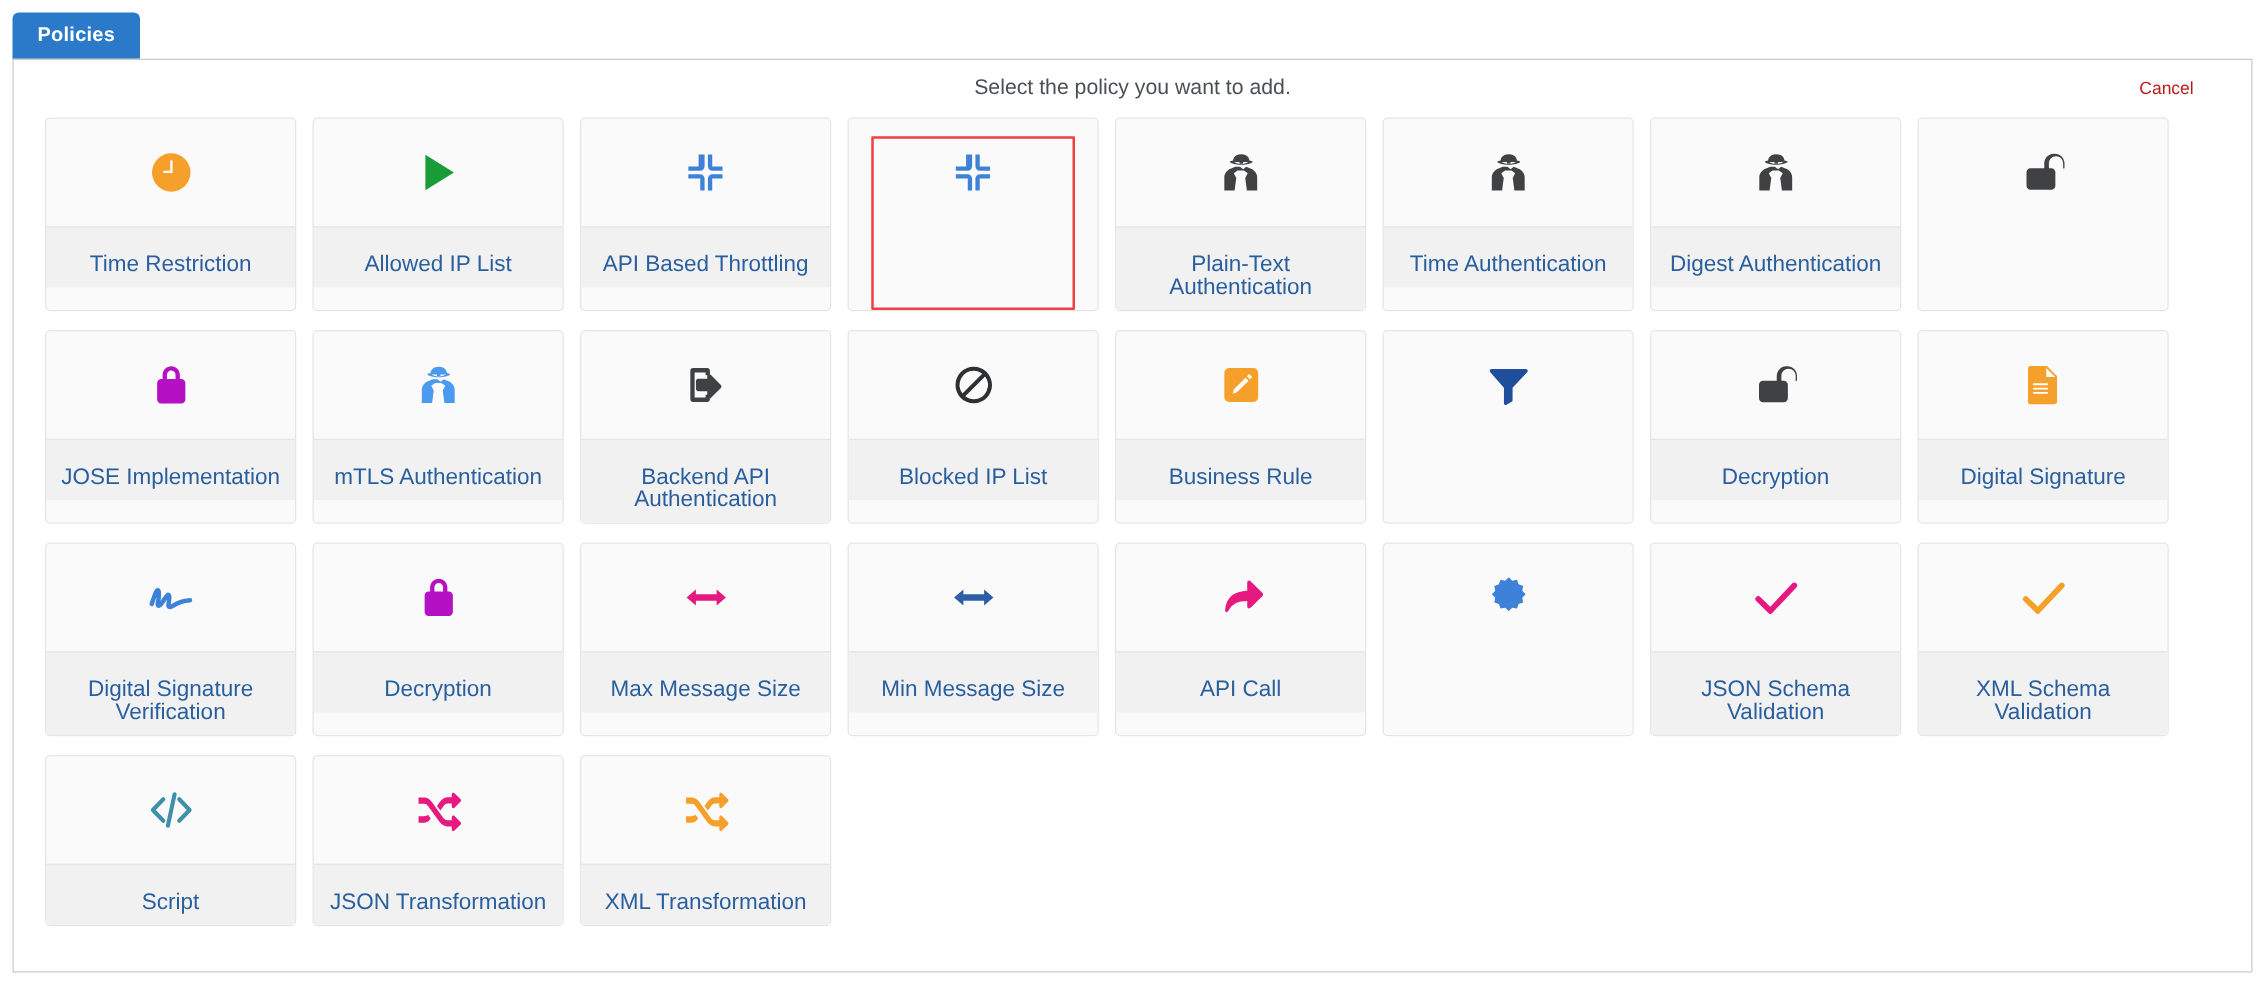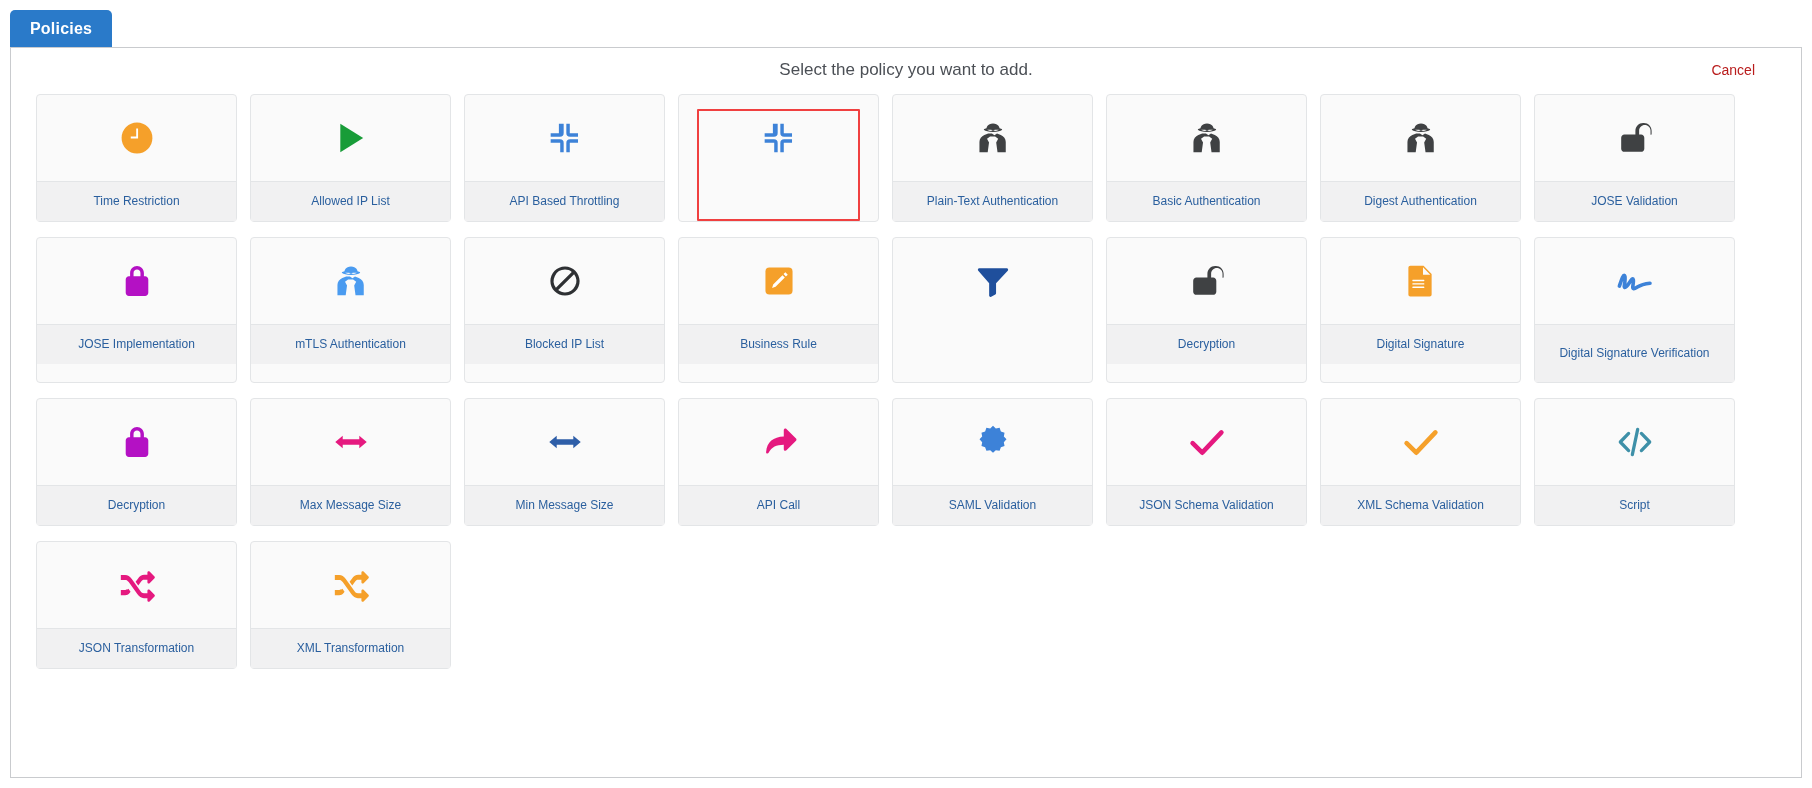--- a/index.html
+++ b/index.html
@@ -93,24 +93,24 @@
   .card .icon-area {
     height: 86px;
     display: flex;
     align-items: center;
     justify-content: center;
   }
   .card .label {
     background: #f1f1f2;
     border-top: 1px solid #e3e5e7;
     color: #2a5f9e;
-    font-size: 12px;
+    font-size: 18px;
     line-height: 18px;
     text-align: center;
-    padding: 9px 6px 10px 6px;
+    padding: 20px 6px 10px 6px;
     min-height: 40px;
     display: flex;
     align-items: center;
     justify-content: center;
   }
   .card.two-line .label { min-height: 58px; }
 
   .card.selected::after {
     content: "";
     position: absolute;
@@ -179,53 +179,60 @@
             </svg>
           </div>
           <div class="label">Plain-Text Authentication</div>
         </div>
         <div class="card">
           <div class="icon-area">
             <svg xmlns="http://www.w3.org/2000/svg" viewBox="0 0 512 512" width="34" height="34">
               <path fill="#3f4143" d="M256 36c-40 0-68 16-82 34-10 13-14 28-16 40l-34 10c-6 2-8 10-2 14 20 14 62 30 134 30s114-16 134-30c6-4 4-12-2-14l-34-10c-2-12-6-27-16-40-14-18-42-34-82-34zm-88 94h64l6 18h36l6-18h64c-12 8-48 22-88 22s-76-14-88-22zM184 188l-58 22c-44 17-74 59-74 106v156h124l20-150-30-56 46-34h76l46 34-30 56 20 150h124V316c0-47-30-89-74-106l-58-22-38 28-38-28z"></path>
             </svg>
           </div>
-          <div class="label">Basic Authentication</div>
+          <div class="label">Time Authentication</div>
         </div>
         <div class="card">
           <div class="icon-area">
             <svg xmlns="http://www.w3.org/2000/svg" viewBox="0 0 512 512" width="34" height="34">
               <path fill="#3f4143" d="M256 36c-40 0-68 16-82 34-10 13-14 28-16 40l-34 10c-6 2-8 10-2 14 20 14 62 30 134 30s114-16 134-30c6-4 4-12-2-14l-34-10c-2-12-6-27-16-40-14-18-42-34-82-34zm-88 94h64l6 18h36l6-18h64c-12 8-48 22-88 22s-76-14-88-22zM184 188l-58 22c-44 17-74 59-74 106v156h124l20-150-30-56 46-34h76l46 34-30 56 20 150h124V316c0-47-30-89-74-106l-58-22-38 28-38-28z"></path>
             </svg>
           </div>
           <div class="label">Digest Authentication</div>
         </div>
         <div class="card">
           <div class="icon-area">
             <svg xmlns="http://www.w3.org/2000/svg" viewBox="0 0 512 512" width="34" height="34">
               <path fill="#3f4143" d="M378 30c-64 0-116 52-116 116v58H96c-26 0-48 22-48 48v164c0 26 22 48 48 48h252c26 0 48-22 48-48V252c0-26-22-48-48-48h-30v-58c0-48 38-86 86-86s86 38 86 86v62h-50 0 58c4 0 8-4 8-8v-54c0-64-52-116-116-116z"></path>
             </svg>
           </div>
-          <div class="label">JOSE Validation</div>
         </div>
         <div class="card">
           <div class="icon-area">
             <svg xmlns="http://www.w3.org/2000/svg" viewBox="0 0 512 512" width="34" height="34">
               <path fill="#b411c4" d="M152 184v-50c0-57 47-104 104-104s104 47 104 104v50h18c26 0 48 22 48 48v200c0 26-22 48-48 48H134c-26 0-48-22-48-48V232c0-26 22-48 48-48zm52 0h104v-50c0-29-23-52-52-52s-52 23-52 52z"></path>
             </svg>
           </div>
           <div class="label">JOSE Implementation</div>
         </div>
         <div class="card">
           <div class="icon-area">
             <svg xmlns="http://www.w3.org/2000/svg" viewBox="0 0 512 512" width="34" height="34">
               <path fill="#4a9bf0" d="M256 36c-40 0-68 16-82 34-10 13-14 28-16 40l-34 10c-6 2-8 10-2 14 20 14 62 30 134 30s114-16 134-30c6-4 4-12-2-14l-34-10c-2-12-6-27-16-40-14-18-42-34-82-34zm-88 94h64l6 18h36l6-18h64c-12 8-48 22-88 22s-76-14-88-22zM184 188l-58 22c-44 17-74 59-74 106v156h124l20-150-30-56 46-34h76l46 34-30 56 20 150h124V316c0-47-30-89-74-106l-58-22-38 28-38-28z"></path>
             </svg>
           </div>
           <div class="label">mTLS Authentication</div>
+        </div>
+        <div class="card">
+          <div class="icon-area">
+            <svg xmlns="http://www.w3.org/2000/svg" viewBox="0 0 512 512" width="34" height="34">
+              <path fill="#3f4143" d="M300 140v-56c0-18-14-32-32-32H96c-18 0-32 14-32 32v344c0 18 14 32 32 32h172c18 0 32-14 32-32v-56h-52v36H116V104h132v36zM268 182l-110 0c-14 0-26 12-26 26v96c0 14 12 26 26 26h110v66c0 22 26 34 42 18l122-122c10-10 10-26 0-36L310 134c-16-16-42-4-42 18z"></path>
+            </svg>
+          </div>
+          <div class="label">Backend API Authentication</div>
         </div>
         <div class="card">
           <div class="icon-area">
             <svg xmlns="http://www.w3.org/2000/svg" viewBox="0 0 512 512" width="34" height="34">
               <path fill="#2e3033" d="M256 36C134 36 36 134 36 256s98 220 220 220 220-98 220-220S378 36 256 36zm0 48c38 0 74 13 102 35L119 358a172 172 0 0 1 137-274zm0 344c-38 0-74-13-102-35l239-239a172 172 0 0 1-137 274z"></path>
             </svg>
           </div>
           <div class="label">Blocked IP List</div>
         </div>
         <div class="card">
@@ -304,21 +311,20 @@
             </svg>
           </div>
           <div class="label">API Call</div>
         </div>
         <div class="card">
           <div class="icon-area">
             <svg xmlns="http://www.w3.org/2000/svg" viewBox="0 0 512 512" width="36" height="36">
               <path fill="#3d82d8" d="M256 26l40 38 54-10 18 52 52 18-10 54 38 40-38 40 10 54-52 18-18 52-54-10-40 38-40-38-54 10-18-52-52-18 10-54-38-40 38-40-10-54 52-18 18-52 54 10z"></path>
             </svg>
           </div>
-          <div class="label">SAML Validation</div>
         </div>
         <div class="card">
           <div class="icon-area">
             <svg xmlns="http://www.w3.org/2000/svg" viewBox="0 0 512 512" width="38" height="38">
               <path fill="none" stroke="#e5197f" stroke-width="62" stroke-linecap="round" stroke-linejoin="round" d="M62 272l130 128L450 126"></path>
             </svg>
           </div>
           <div class="label">JSON Schema Validation</div>
         </div>
         <div class="card">

